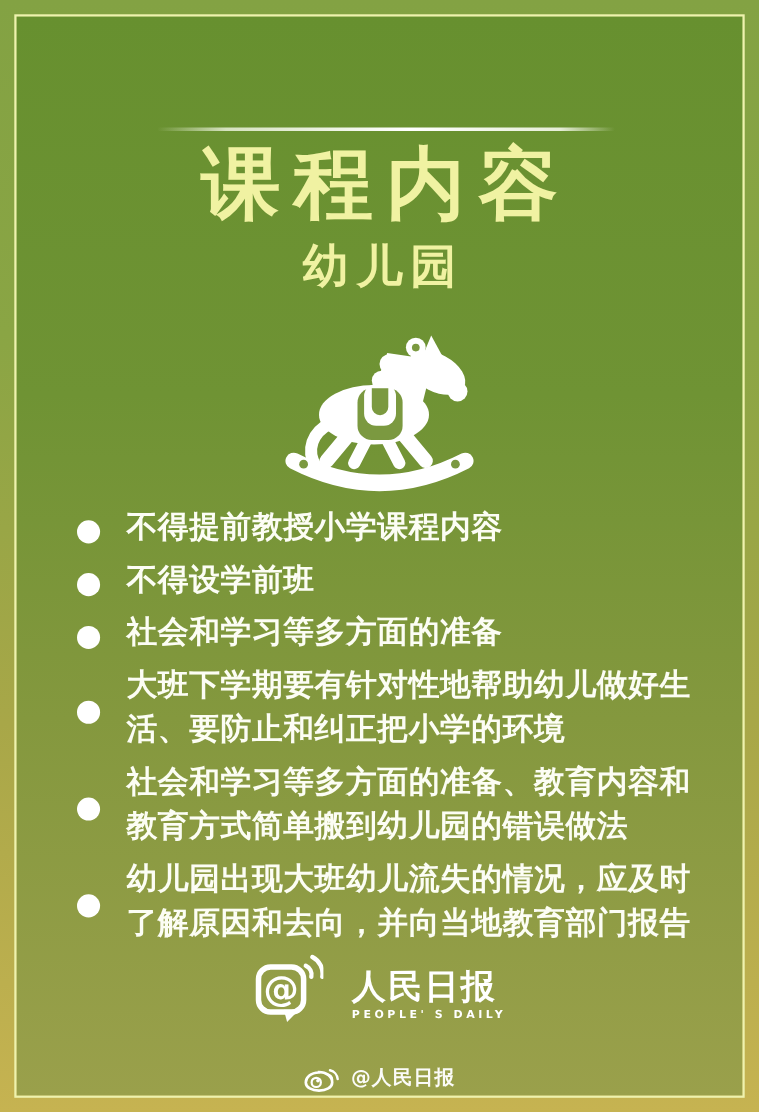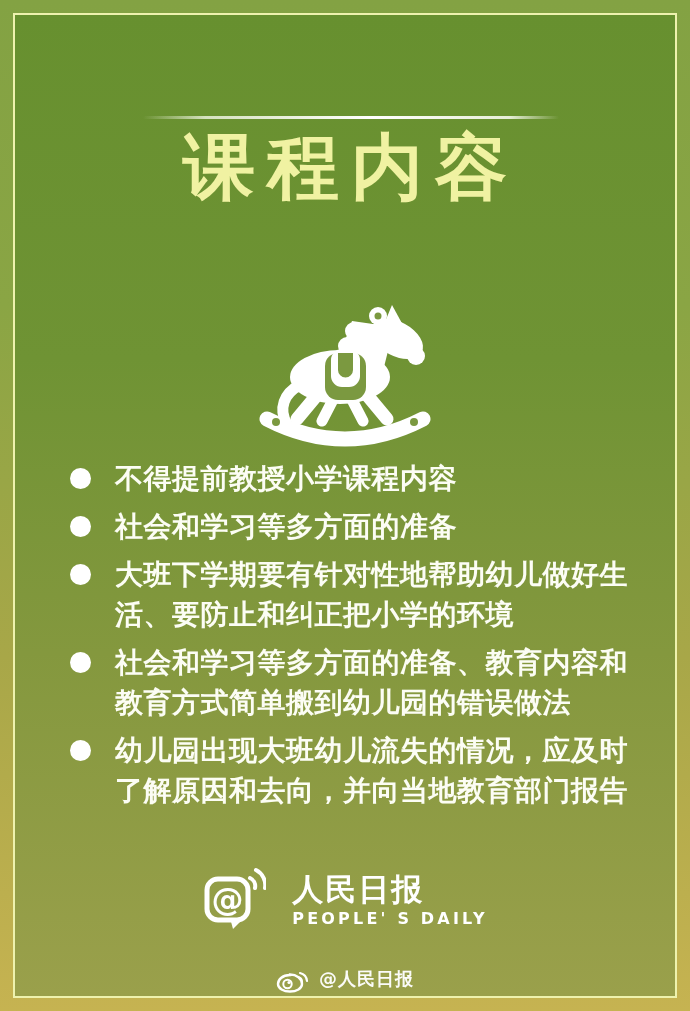--- a/index.html
+++ b/index.html
@@ -54,21 +54,21 @@
     top:286px; left:0; width:100%;
     display:flex; justify-content:center;
   }
   .bullets {
     position:absolute;
     top:444px; left:55px; width:572px;
     list-style:none;
   }
   .bullets li {
     display:flex;
-    align-items:flex-start;
+    align-items:center;
     margin-bottom:8px;
   }
   .dot {
     flex:0 0 21px;
     width:21px; height:21px;
     margin:9px 24px 0 0;
     border-radius:50%;
     background:#ffffff;
   }
   .btext {
@@ -87,21 +87,21 @@
   }
   .logo-at svg { display:block; }
   .logo-textcol { display:flex; flex-direction:column; padding-bottom:2px;margin-left:16px; }
   .logo-cn {
     font-size:31px; line-height:1.05;
     font-weight:900;
     color:#ffffff;
     letter-spacing:2px;
   }
   .logo-en {
-    font-size:16px;
+    font-size:10px;
     font-weight:700;
     color:#ffffff;
     letter-spacing:3.2px;
     margin-top:3px;
   }
   .watermark {
     position:absolute;
     top:950px; left:0; width:100%;
     display:flex; justify-content:center; align-items:center;
     gap:9px;
@@ -116,20 +116,21 @@
 </style>
 </head>
 <body>
 
 <div class="poster">
   <div class="card">
 
     <div class="divider"></div>
 
     <h1 class="title">课程内容</h1>
+    <h2 class="subtitle">幼儿园</h2>
 
     <div class="horse-wrap">
       <svg width="210" height="148" viewBox="0 0 210 148" aria-hidden="true">
 
         <path d="M60 84 C44 92 38 108 47 123" stroke="#ffffff" stroke-width="11" stroke-linecap="round" fill="none"></path>
 
         <path d="M82 88 L57 118" stroke="#ffffff" stroke-width="13" stroke-linecap="round" fill="none"></path>
         <path d="M96 93 L82 120" stroke="#ffffff" stroke-width="11" stroke-linecap="round" fill="none"></path>
         <path d="M122 88 L147 118" stroke="#ffffff" stroke-width="13" stroke-linecap="round" fill="none"></path>
         <path d="M109 93 L123 120" stroke="#ffffff" stroke-width="11" stroke-linecap="round" fill="none"></path>
@@ -158,20 +159,24 @@
         <rect x="85" y="52" width="41" height="47" rx="13" fill="#7b9940"></rect>
         <rect x="91" y="48" width="29" height="38" rx="11" fill="#ffffff"></rect>
         <path d="M98 52 v17 a7.5 7.5 0 0 0 15 0 v-17 z" fill="#7b9940"></path>
       </svg>
     </div>
 
     <ul class="bullets">
       <li>
         <span class="dot"></span>
         <span class="btext">不得提前教授小学课程内容</span>
+      </li>
+      <li>
+        <span class="dot"></span>
+        <span class="btext">不得设学前班</span>
       </li>
       <li>
         <span class="dot"></span>
         <span class="btext">社会和学习等多方面的准备</span>
       </li>
       <li>
         <span class="dot"></span>
         <span class="btext">大班下学期要有针对性地帮助幼儿做好生活、要防止和纠正把小学的环境</span>
       </li>
       <li>

